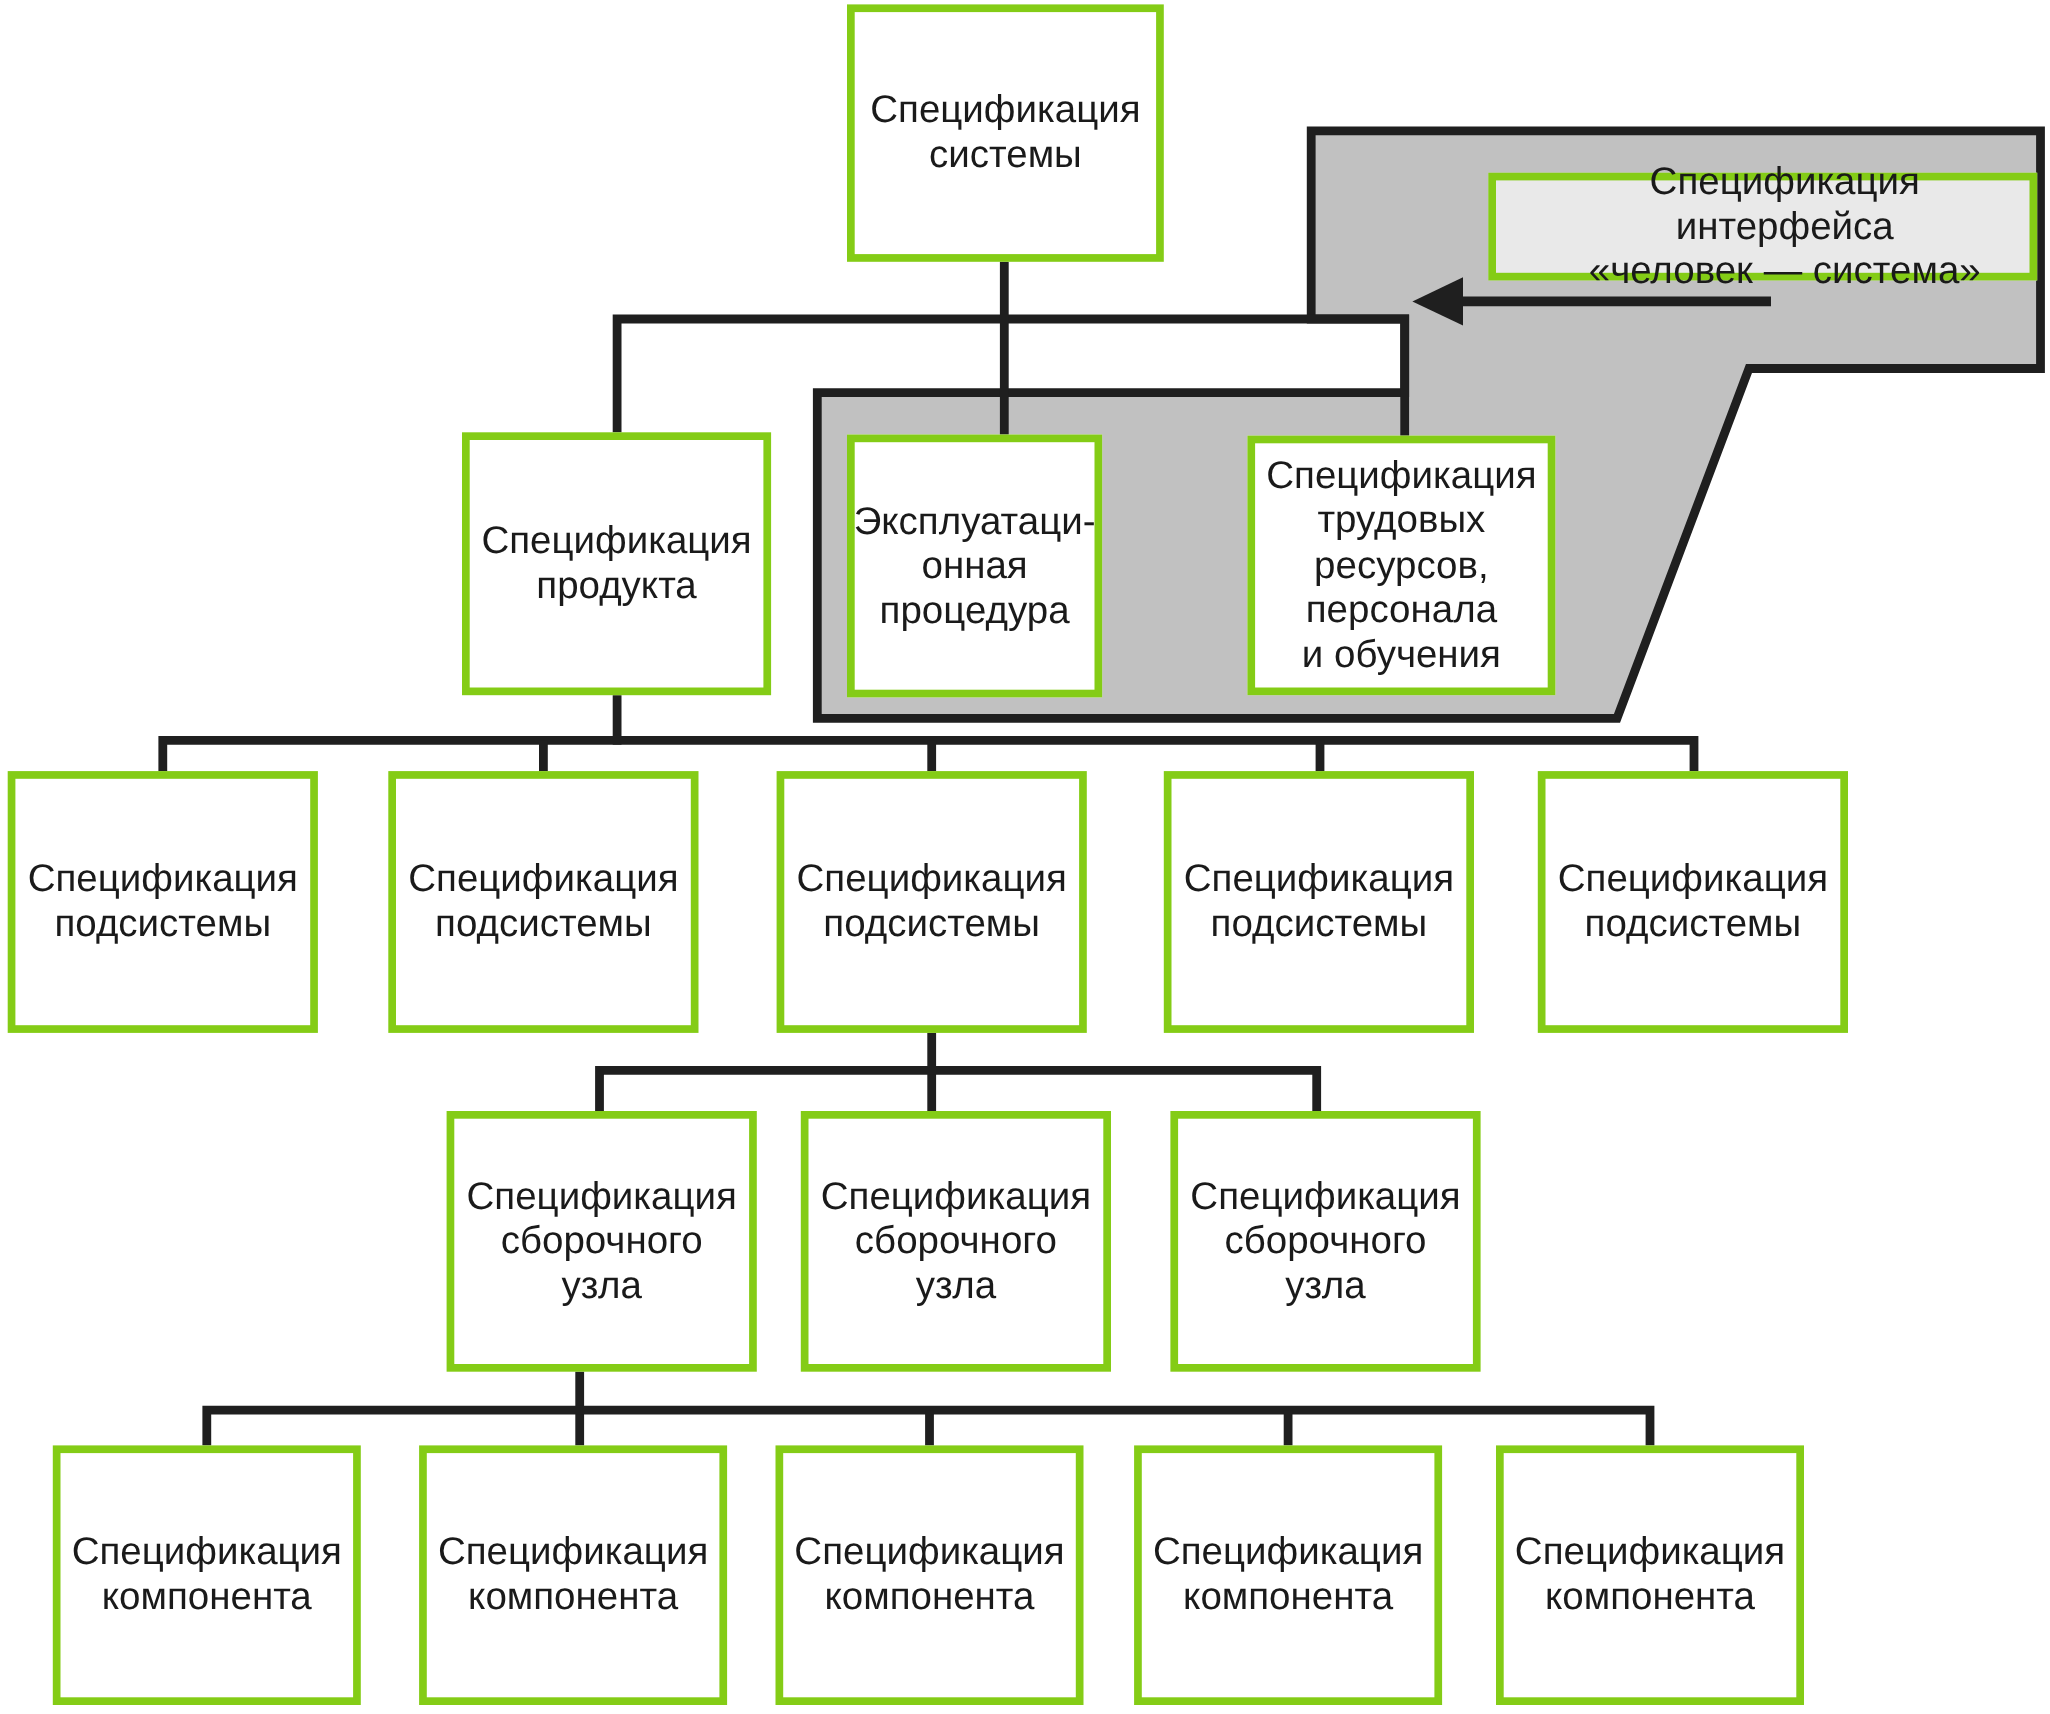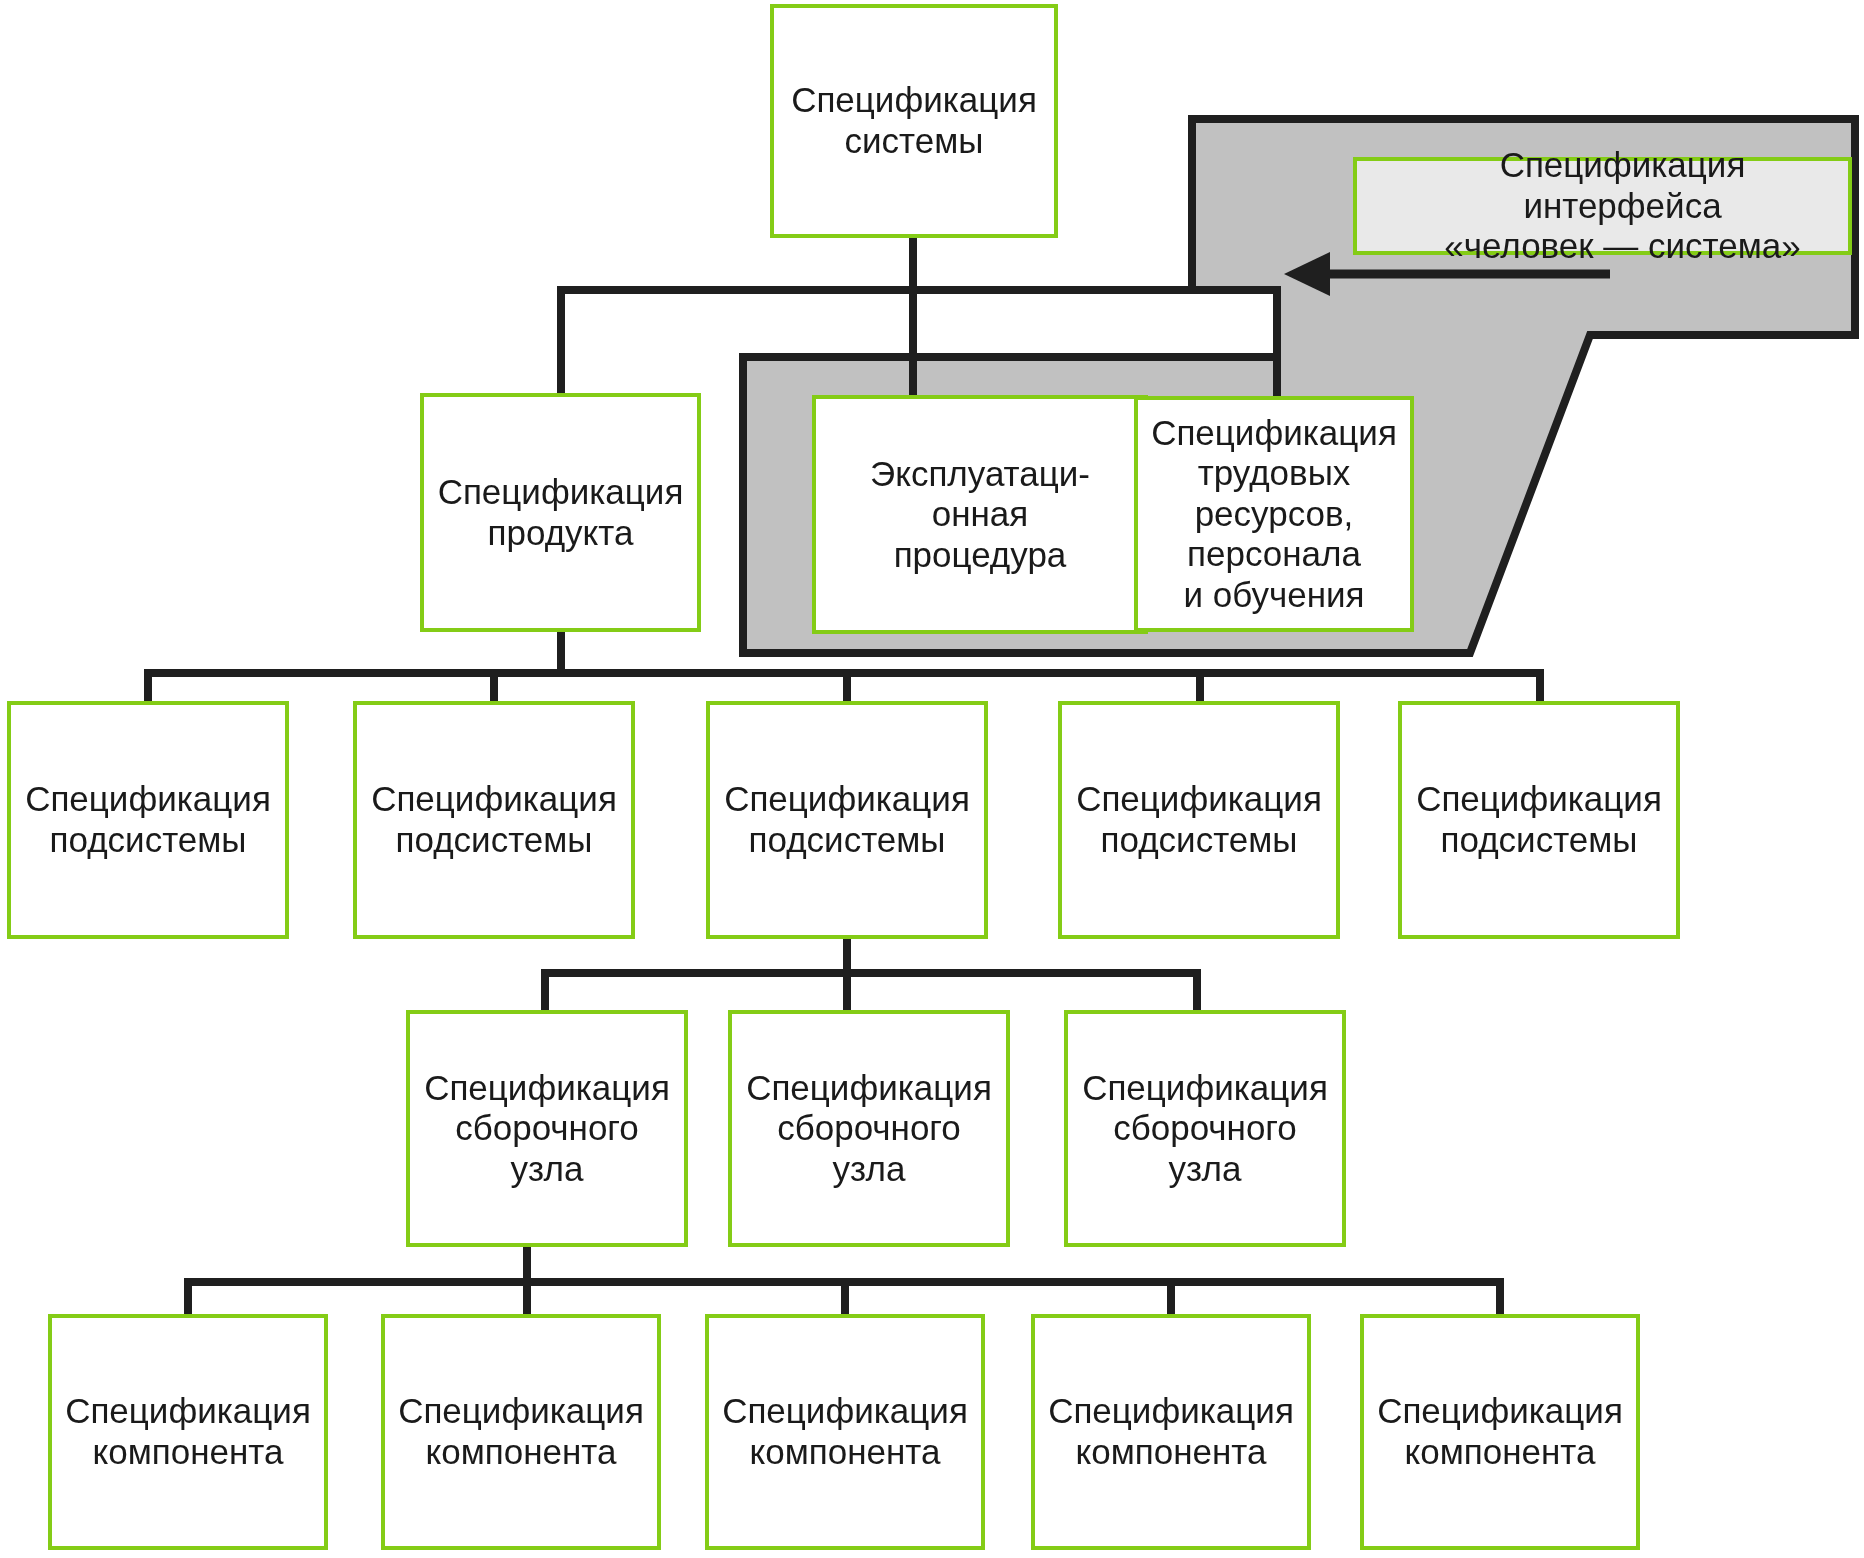--- a/index.html
+++ b/index.html
@@ -20,21 +20,21 @@
   .layer {
     position: absolute;
     left: 0;
     top: 0;
     width: 1864px;
     height: 1558px;
   }
   .node {
     position: absolute;
     box-sizing: border-box;
-    border: 4px solid #84cc16;
+    border: 7px solid #84cc16;
     background: #ffffff;
     display: flex;
     align-items: center;
     justify-content: center;
     text-align: center;
     white-space: pre-line;
     font-size: 35px;
     line-height: 1.16;
     font-weight: 400;
     letter-spacing: 0;
@@ -77,21 +77,21 @@
   </svg>
 
   <div class="node" style="left:770px; top:4px; width:288px; height:234px;">Спецификация
 системы</div>
 
   <div class="node callout" style="left:1353px; top:157px; width:499px; height:98px;">Спецификация интерфейса
 «человек — система»</div>
 
   <div class="node" style="left:420px; top:393px; width:281px; height:239px;">Спецификация
 продукта</div>
-  <div class="node" style="left:812px; top:395px; width:336px; height:239px;">Эксплуатаци-
+  <div class="node" style="left:770px; top:395px; width:232px; height:239px;">Эксплуатаци-
 онная
 процедура</div>
   <div class="node" style="left:1134px; top:396px; width:280px; height:236px;">Спецификация
 трудовых
 ресурсов,
 персонала
 и обучения</div>
 
   <div class="node" style="left:7px; top:701px; width:282px; height:238px;">Спецификация
 подсистемы</div>

